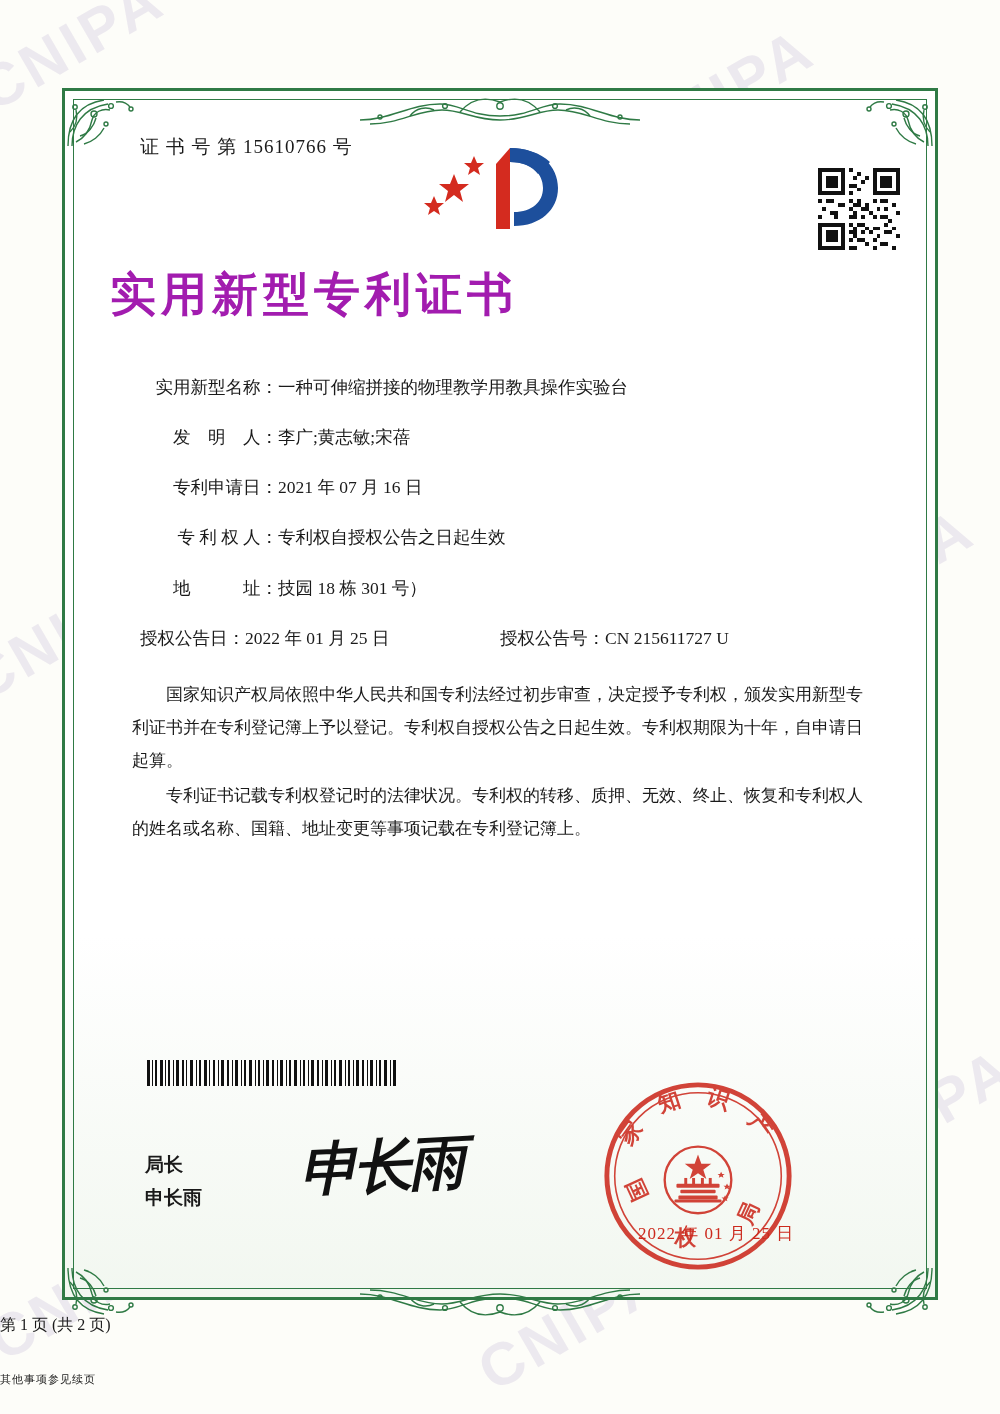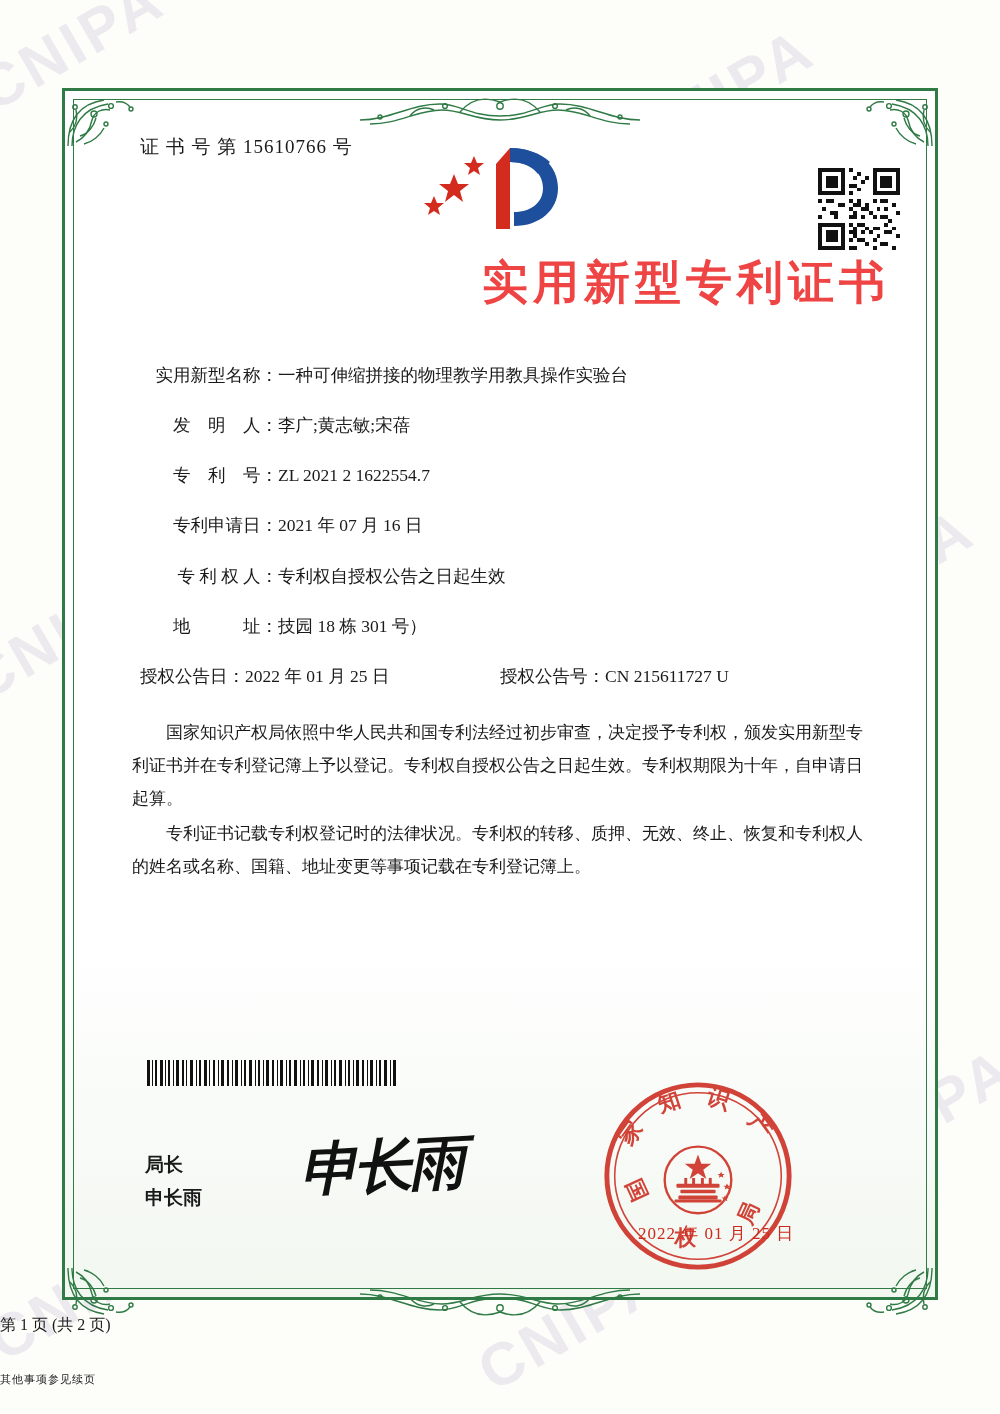--- a/index.html
+++ b/index.html
@@ -130,26 +130,26 @@
     height: 110px;
   }
   .logo {
     display: inline-block;
     width: 180px;
     height: 108px;
     position: relative;
   }
 
   .doc-title {
-    text-align: right;
+    text-align: left;
     font-size: 46px;
     font-weight: 700;
     letter-spacing: 5px;
-    margin-top: 8px;
-    color: #ef4444;
+    margin-top: 20px;
+    color: #a21caf;
     font-family: "Liberation Serif", "DejaVu Serif", serif;
   }
 
   .fields {
     margin-top: 48px;
     font-size: 17.5px;
     line-height: 1.55;
   }
   .field-row {
     display: flex;
@@ -490,24 +490,20 @@
       <div class="field-row">
         <div class="field-label">实用新型名称：</div>
         <div class="field-value">一种可伸缩拼接的物理教学用教具操作实验台</div>
       </div>
 
       <div class="field-row">
         <div class="field-label">发　明　人：</div>
         <div class="field-value">李广;黄志敏;宋蓓</div>
       </div>
 
-      <div class="field-row">
-        <div class="field-label">专　利　号：</div>
-        <div class="field-value">ZL 2021 2 1622554.7</div>
-      </div>
 
       <div class="field-row">
         <div class="field-label">专利申请日：</div>
         <div class="field-value">2021 年 07 月 16 日</div>
       </div>
 
       <div class="field-row">
         <div class="field-label">专 利 权 人：</div>
         <div class="field-value">专利权自授权公告之日起生效</div>
       </div>

